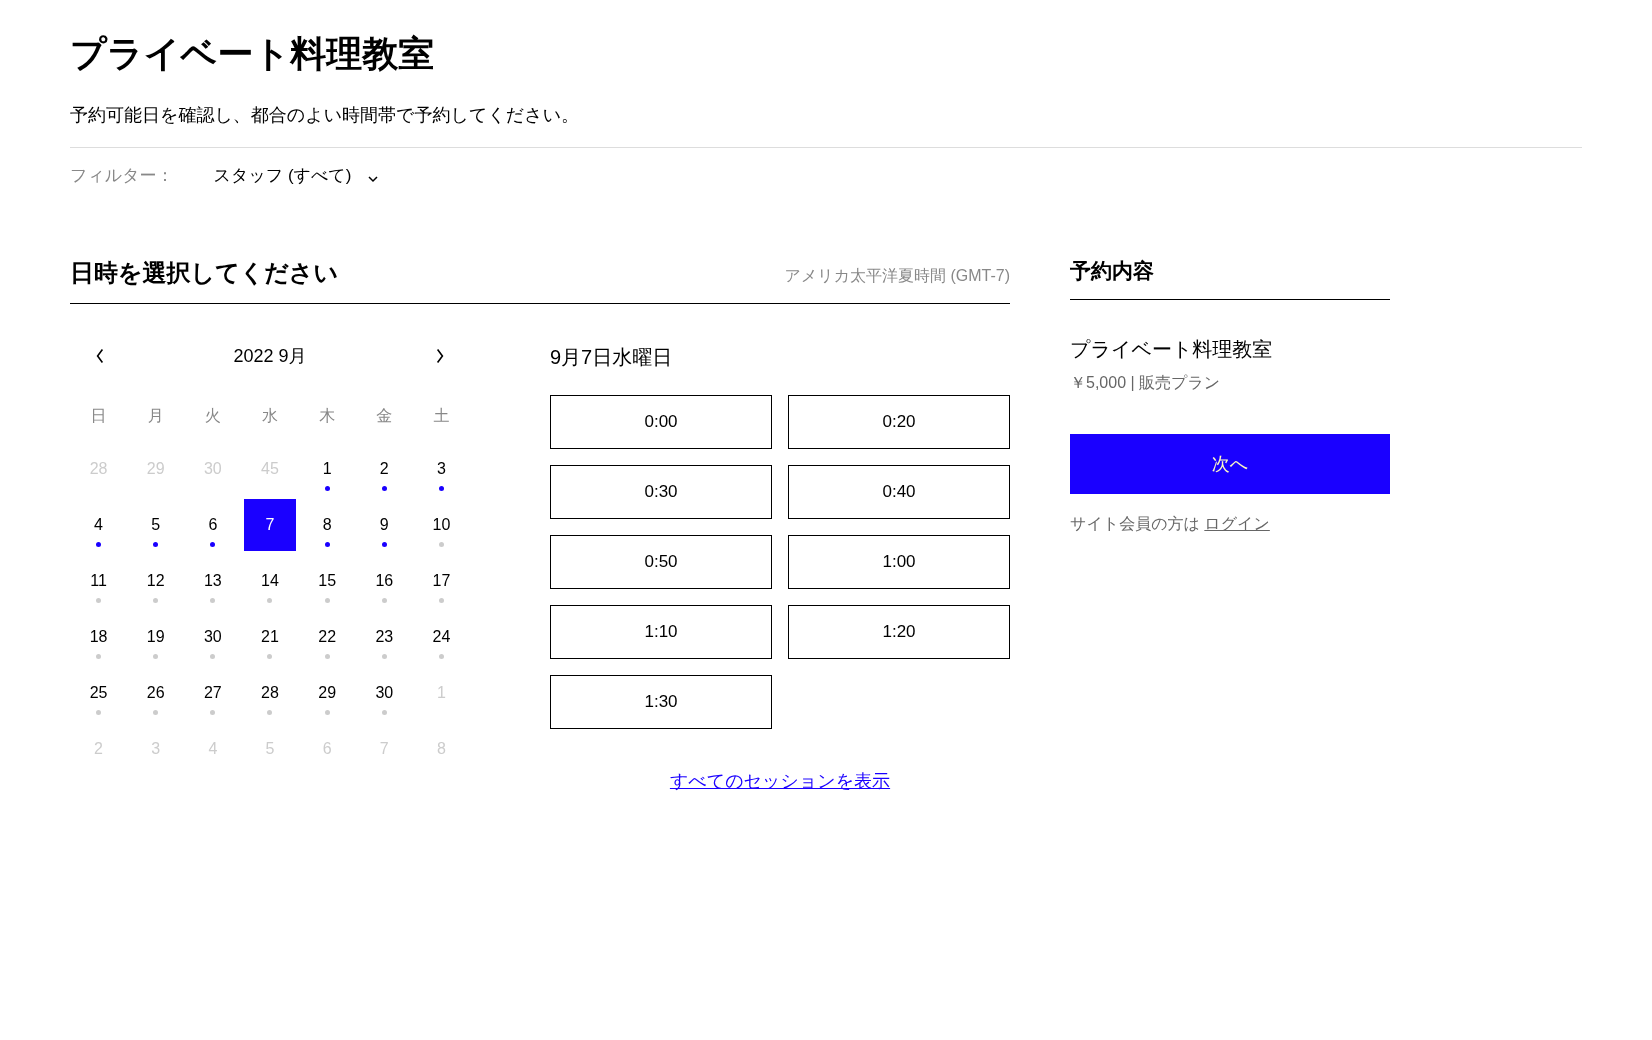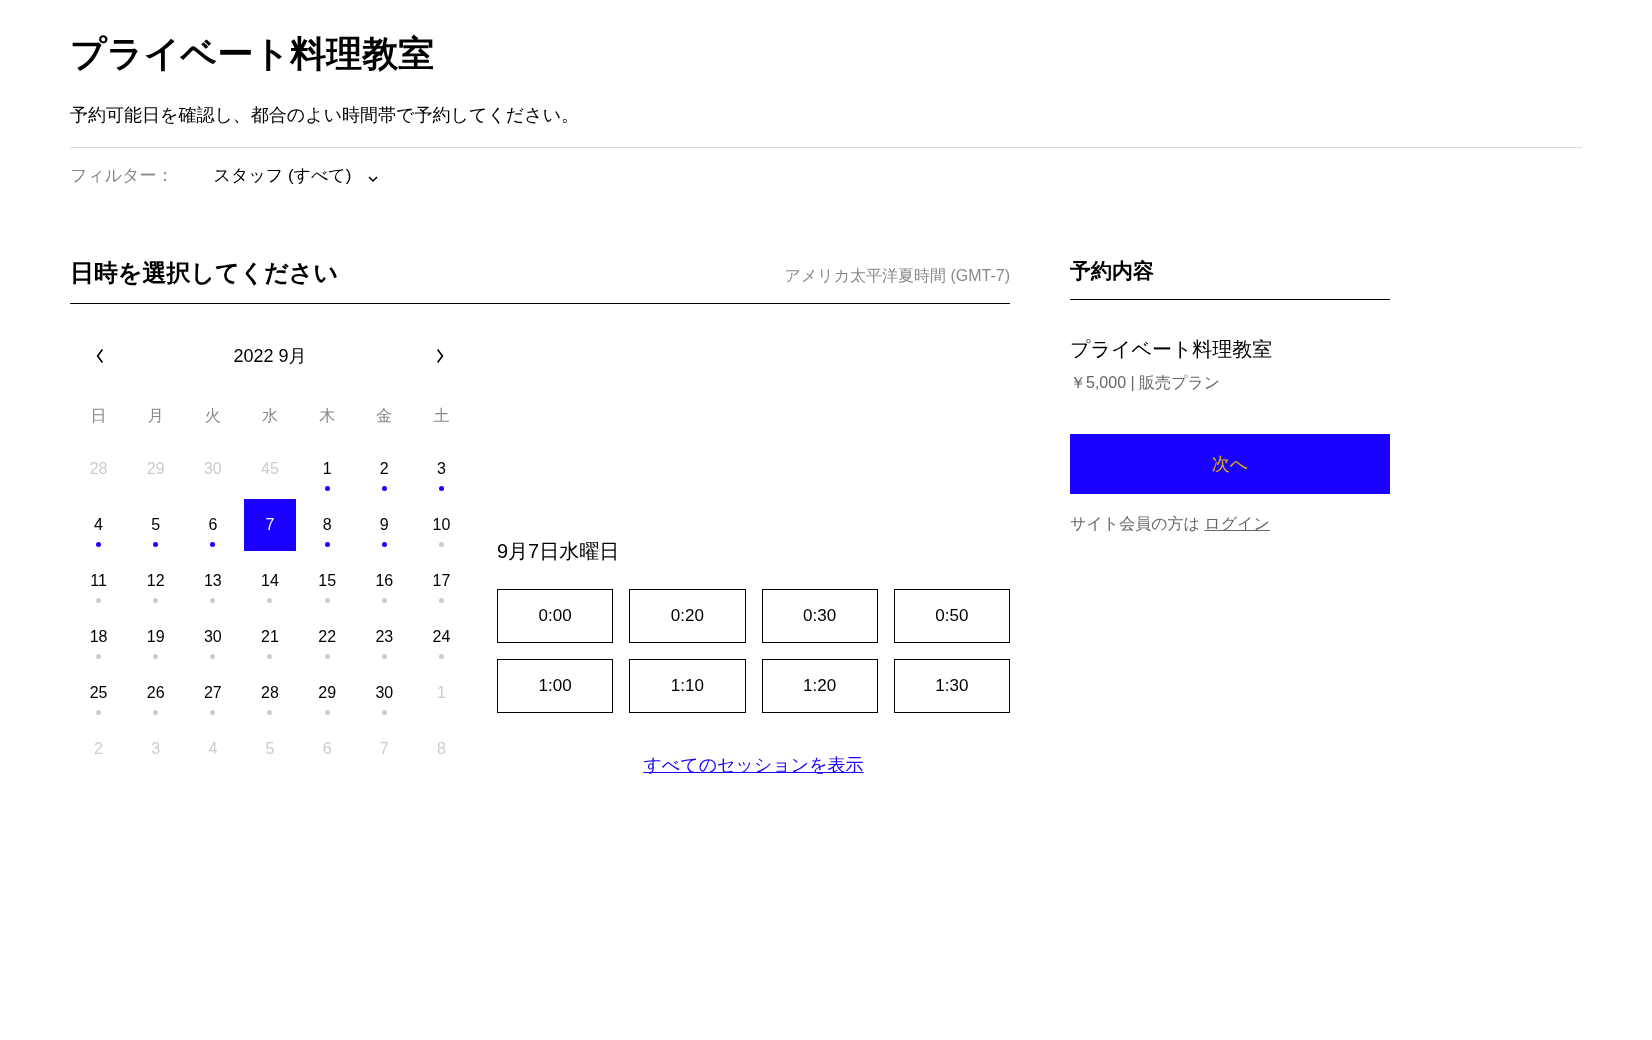--- a/index.html
+++ b/index.html
@@ -67,22 +67,21 @@
     .section-title {
       font-size: 24px;
       font-weight: 600;
     }
     .timezone {
       font-size: 16px;
       color: #888;
     }
     .picker-row {
       display: flex;
-      gap: 27px;
-      align-items: flex-end;
+      gap: 80px;
     }
     .calendar {
       width: 400px;
       flex-shrink: 0;
     }
     .cal-header {
       display: flex;
       align-items: center;
       justify-content: space-between;
       padding: 0 20px;
@@ -145,21 +144,21 @@
     .day-dot.grey { background: #ccc; }
     .timeslots {
       flex: 1;
     }
     .date-heading {
       font-size: 20px;
       margin-bottom: 24px;
     }
     .slot-grid {
       display: grid;
-      grid-template-columns: 1fr 1fr 1fr 1fr;
+      grid-template-columns: 1fr 1fr;
       gap: 16px 16px;
     }
     .slot {
       border: 1px solid #000;
       padding: 16px 0;
       text-align: center;
       font-size: 17px;
       cursor: pointer;
       background: #fff;
     }
@@ -185,21 +184,21 @@
       margin-bottom: 10px;
     }
     .service-price {
       font-size: 16px;
       color: #666;
       margin-bottom: 40px;
     }
     .next-button {
       width: 100%;
       background: #1a00ff;
-      color: #eab308;
+      color: #fef9c3;
       border: none;
       padding: 18px 0;
       font-size: 18px;
       cursor: pointer;
       margin-bottom: 20px;
     }
     .login-row {
       font-size: 16px;
       color: #666;
     }
@@ -416,20 +415,21 @@
             </div>
           </div>
       </div>
 
       <div class="timeslots">
         <div class="date-heading">9月7日水曜日</div>
         <div class="slot-grid" id="slot-grid">
             <div class="slot">0:00</div>
             <div class="slot">0:20</div>
             <div class="slot">0:30</div>
+            <div class="slot">0:40</div>
             <div class="slot">0:50</div>
             <div class="slot">1:00</div>
             <div class="slot">1:10</div>
             <div class="slot">1:20</div>
             <div class="slot">1:30</div>
           </div>
         <div class="show-all">
           <a>すべてのセッションを表示</a>
         </div>
       </div>

